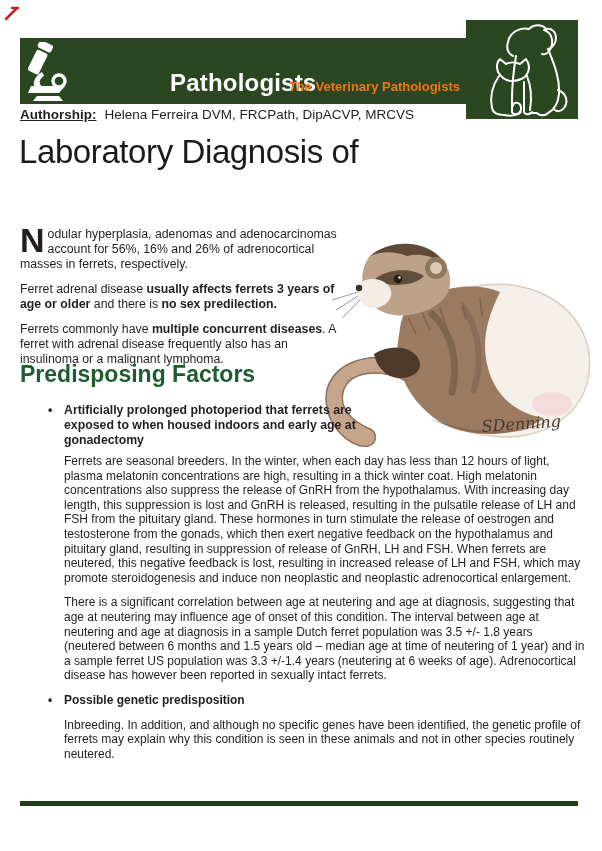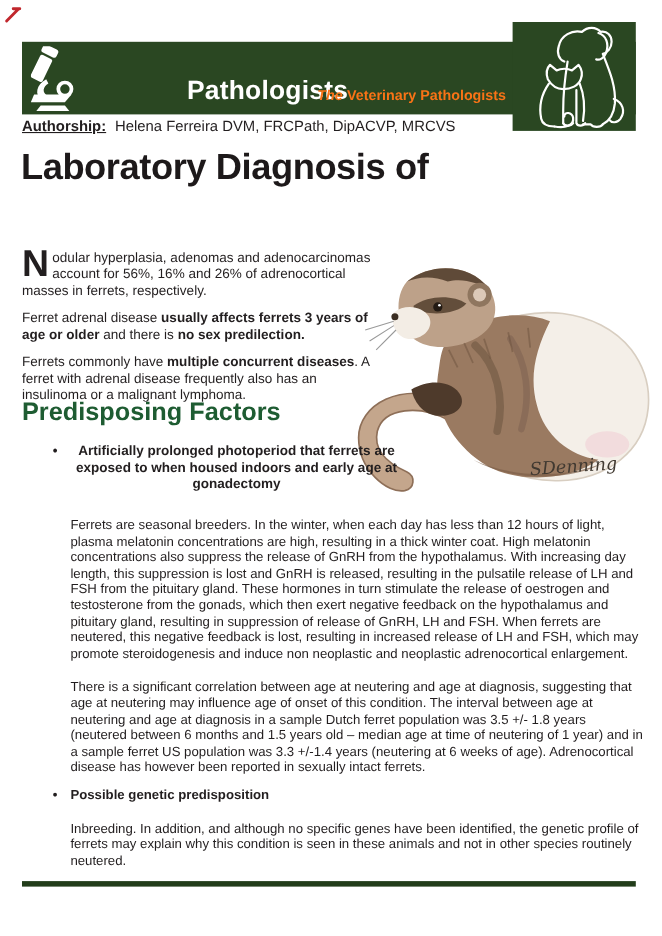--- a/index.html
+++ b/index.html
@@ -21,38 +21,38 @@
              letter-spacing:.2px;line-height:1;}
   .tagline{position:absolute;right:118px;bottom:11px;color:#f97316;font-size:13px;line-height:1;}
   .tagline .the{font-style:italic;font-weight:bold;margin-right:4px;}
   .tagline .rest{font-weight:bold;}
 
   .authorship{position:absolute;left:20px;top:107px;font-size:13.5px;}
   .authorship .label{font-weight:bold;text-decoration:underline;}
   .authorship .value{margin-left:8px;}
 
   .doc-title{position:absolute;left:19px;top:132px;font-size:33px;line-height:40px;
-             font-weight:bold;letter-spacing:-.4px;color:#1D191A;}
+             font-weight:normal;letter-spacing:-.4px;color:#1D191A;}
 
   
   .intro{position:absolute;left:20px;top:227px;width:324px;font-size:12.3px;line-height:15px;}
   .intro p{margin:0 0 10px 0;}
   .dropcap{float:left;font-size:34px;line-height:27px;font-weight:bold;padding-right:3px;}
 
   .section-heading{position:absolute;left:20px;top:361px;font-size:23px;font-weight:bold;
                    color:var(--heading-green,#1E5C32);}
 
   .bullet{position:relative;padding-left:18px;}
   .bullet::before{content:"\2022";position:absolute;left:2px;font-weight:bold;}
   .b-bold{font-weight:bold;}
 
-  .bullet-one{position:absolute;left:46px;top:403px;width:302px;font-size:12.3px;line-height:15px;text-align:center;}
+  .bullet-one{position:absolute;left:46px;top:403px;width:302px;font-size:12.3px;line-height:15px;}
 
   .main-body{position:absolute;left:46px;top:454px;width:540px;font-size:12px;line-height:14.6px;}
-  .main-body p{margin:16px 0 10px 0;padding-left:18px;}
+  .main-body p{margin:0 0 10px 0;padding-left:18px;}
   .main-body .bullet{margin:2px 0 10px 0;}
 
   .ferret-wrap{position:absolute;left:312px;top:222px;width:290px;height:230px;}
 
   .footer-line{position:absolute;left:20px;top:801px;width:558px;height:5px;
                background:var(--footer-green,#223D1A);}
 </style>
 </head>
 <body>
 

